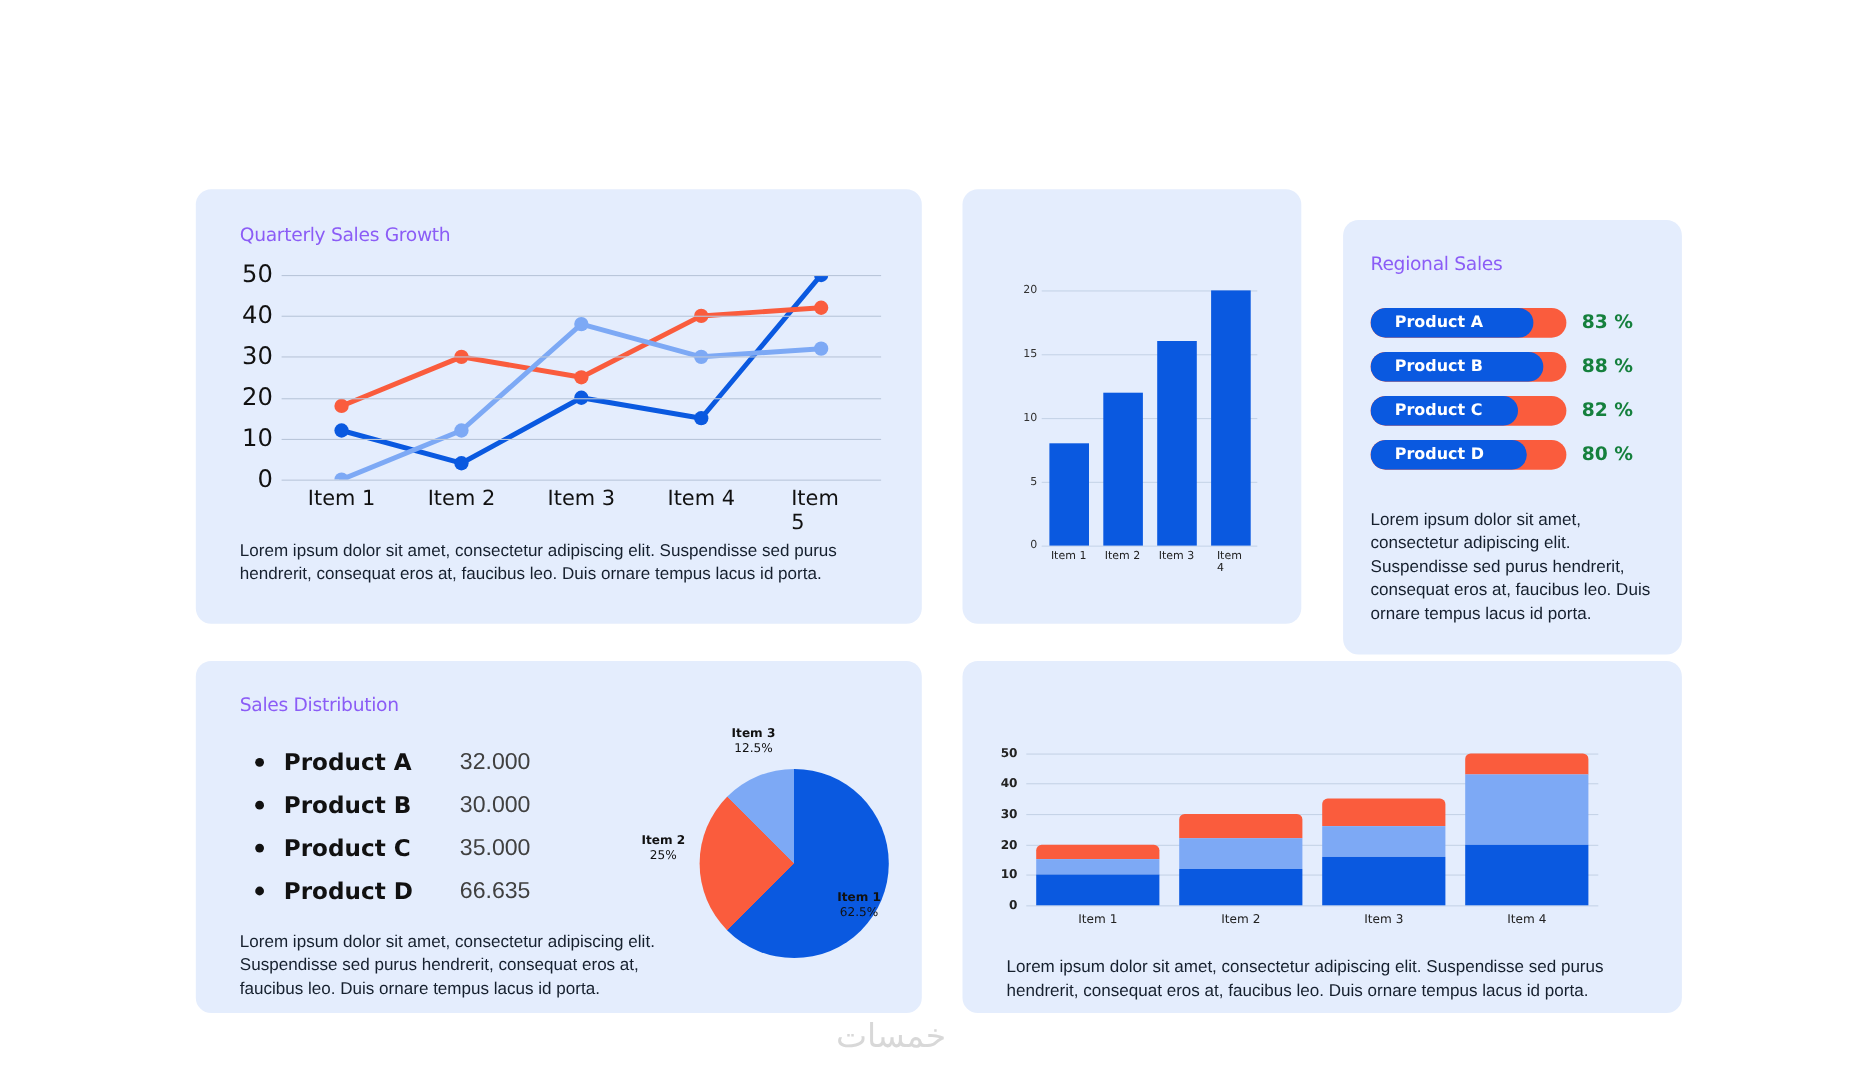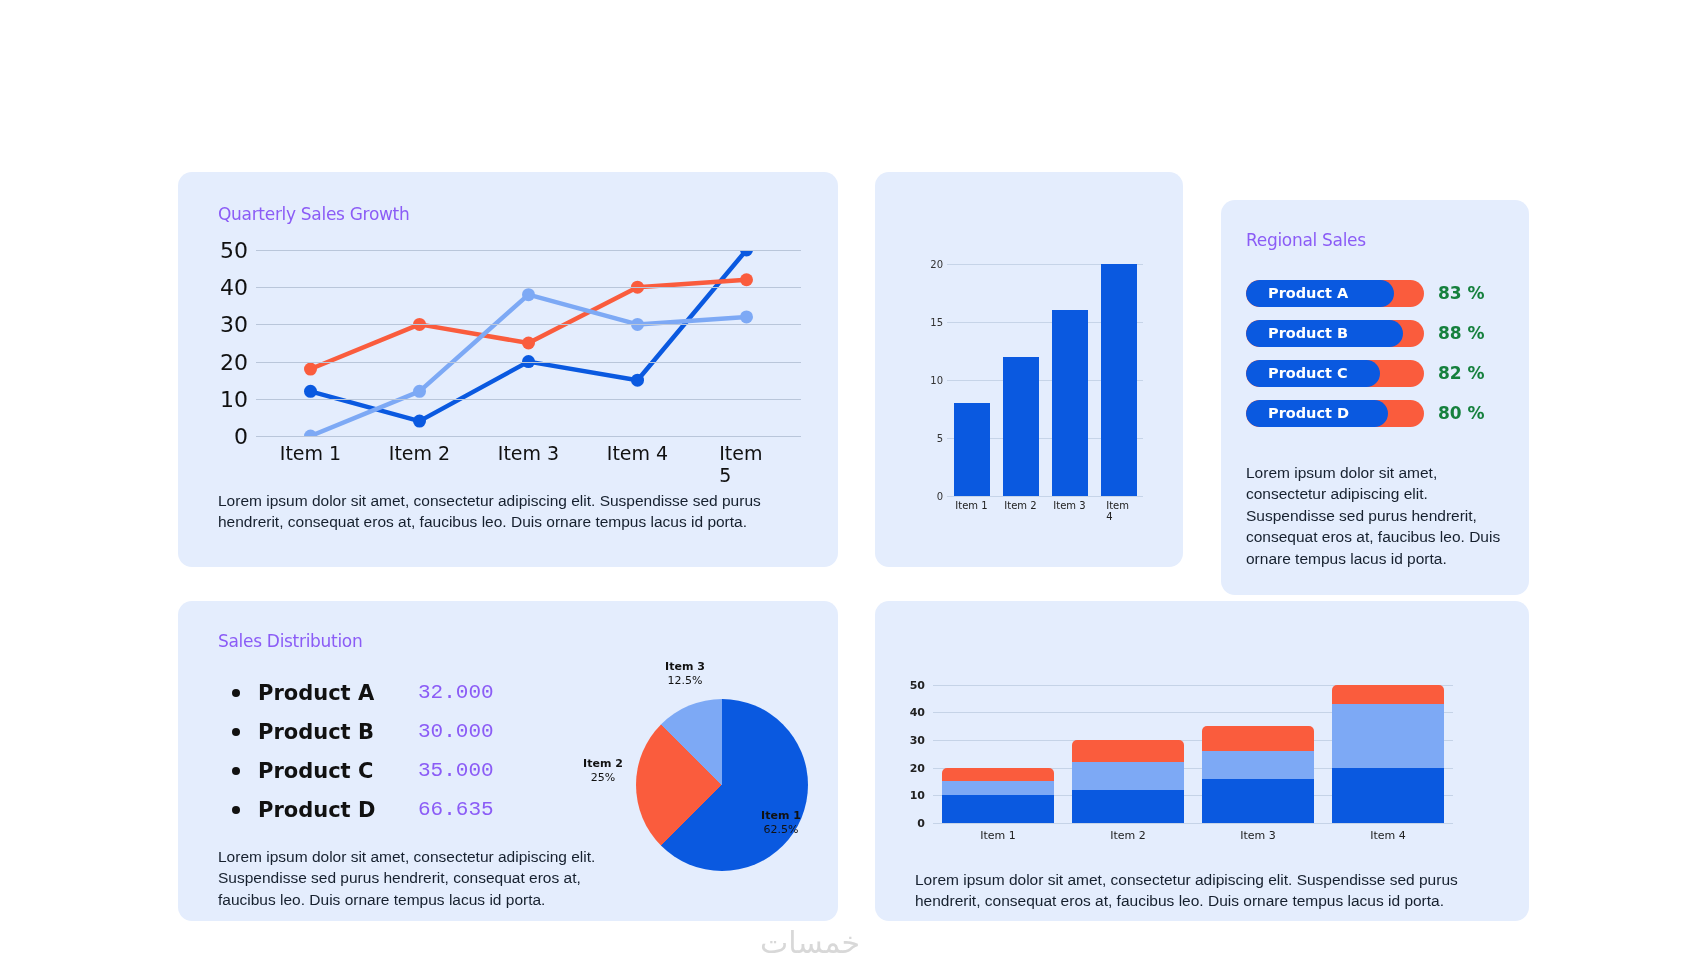--- a/index.html
+++ b/index.html
@@ -99,21 +99,21 @@
     font-family: "DejaVu Sans", sans-serif; white-space: nowrap;
   }
   #card-regional .body-text { position: absolute; left: 25px; top: 262px; width: 258px; }
 
   
   #card-dist .card-title { position: absolute; left: 40px; top: 30px; }
   .dist-list { position: absolute; left: 54px; top: 72px; width: 330px; }
   .dist-row { display: flex; align-items: center; height: 39px; }
   .bullet { width: 8px; height: 8px; border-radius: 50%; background: #111; margin-right: 18px; flex: none; }
   .dist-name { width: 160px; font-size: 21px; font-weight: 700; color: #111; font-family: "DejaVu Sans", sans-serif; }
-  .dist-val { font-size: 21px; color: #8b5cf6; font-family: Liberation Mono, monospace; }
+  .dist-val { font-size: 21px; color: #404040; font-family: Liberation Sans, sans-serif; }
   #card-dist .body-text { position: absolute; left: 40px; top: 245px; width: 420px; }
   .pie-wrap { position: absolute; left: 400px; top: 56px; width: 250px; height: 230px; }
   .pie {
     position: absolute; left: 58px; top: 42px; width: 172px; height: 172px; border-radius: 50%;
   }
   .pie-note {
     position: absolute; text-align: center; font-size: 11px; line-height: 1.25;
     color: #111; font-family: "DejaVu Sans", sans-serif; font-weight: 600;
   }
   .pie-note .pct { font-weight: 400; }

